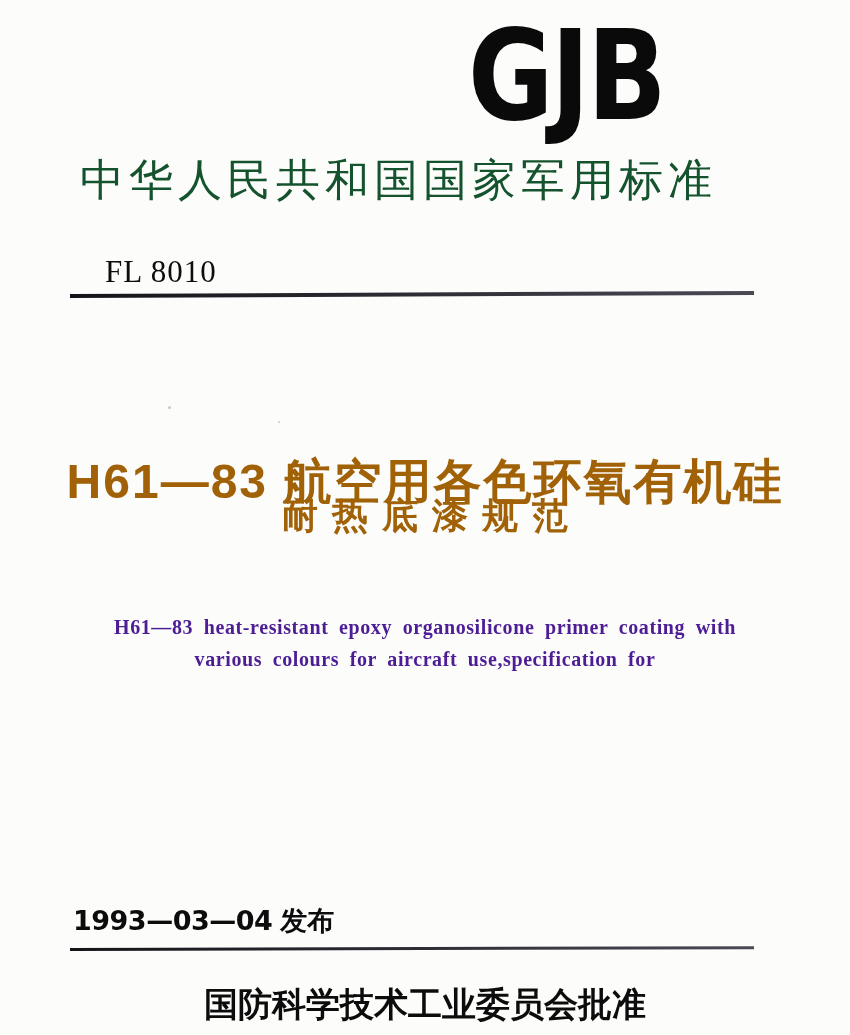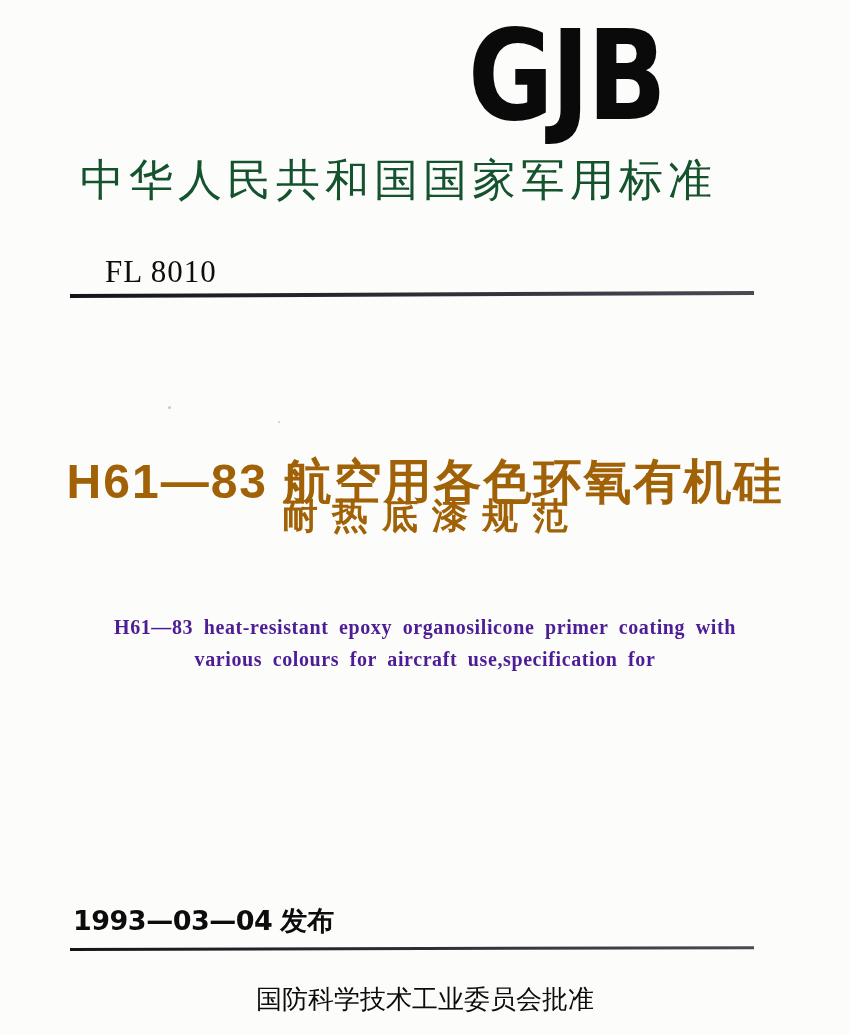--- a/index.html
+++ b/index.html
@@ -163,22 +163,22 @@
   
   .approval-row {
     position: absolute;
     left: 0;
     right: 0;
     top: 982px;
     display: flex;
     justify-content: center;
     align-items: baseline;
     font-family: "DejaVu Sans", sans-serif;
-    font-weight: 400;
-    font-size: 26px;
+    font-weight: 700;
+    font-size: 34px;
     color: #0c0c0c;
     white-space: nowrap;
   }
 
   
   .speck {
     position: absolute;
     background: #c9c9c9;
     border-radius: 50%;
   }

